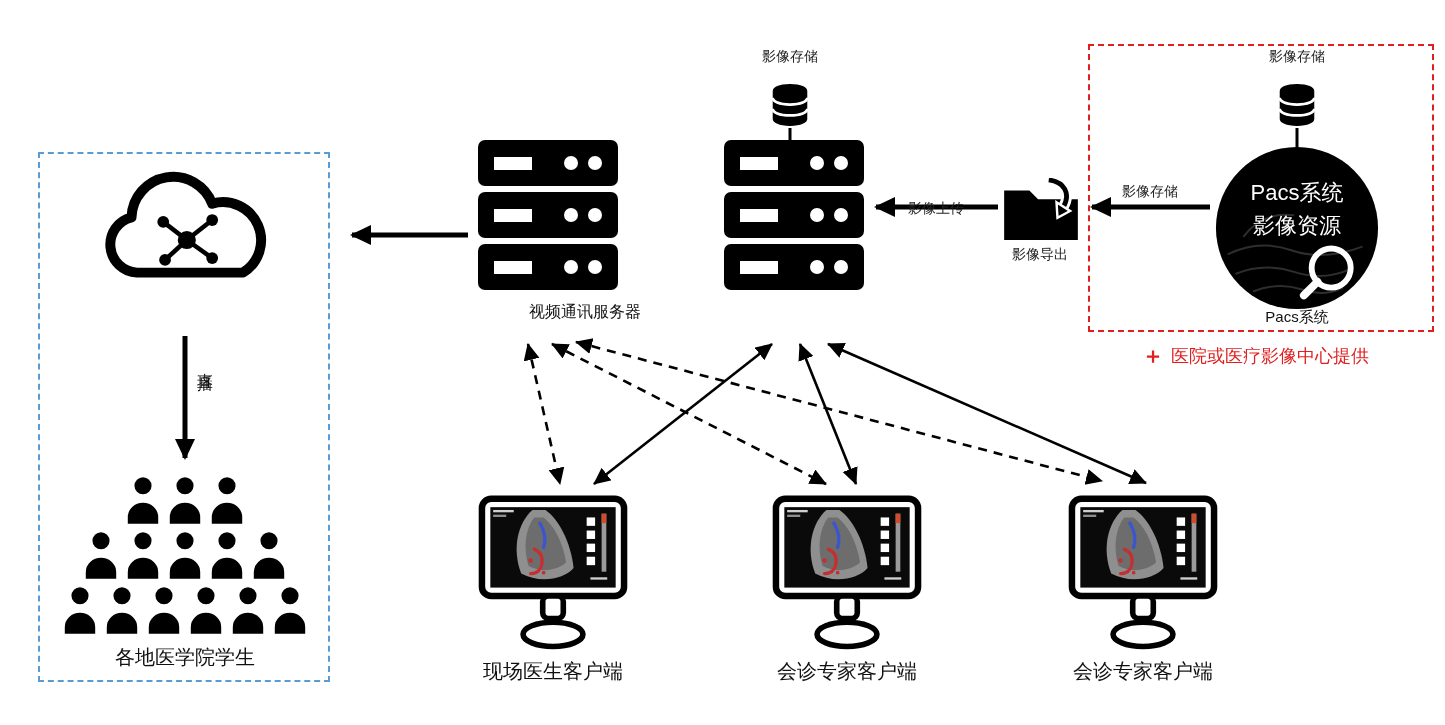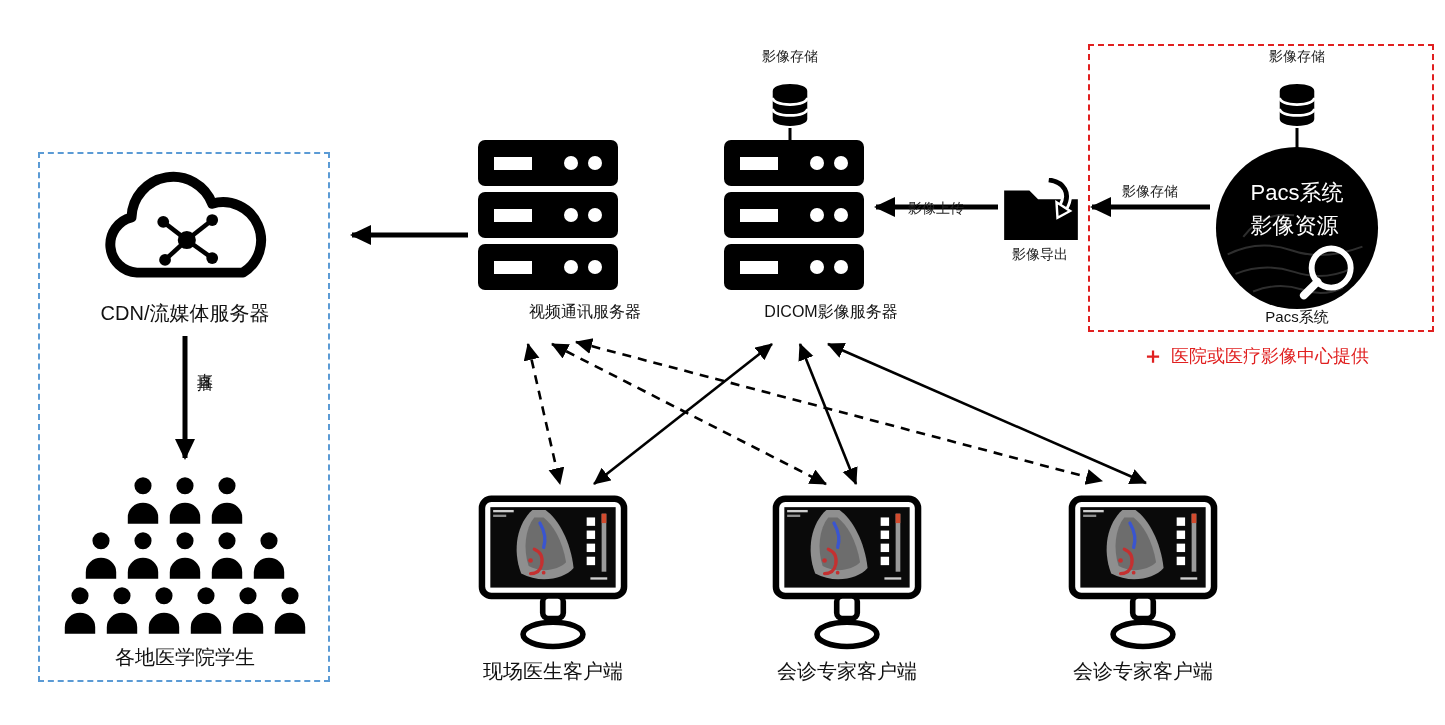--- a/index.html
+++ b/index.html
@@ -1,20 +1,20 @@
 <!DOCTYPE html>
 <html><head>
 <meta charset="utf-8">
 <style>
   * { margin:0; padding:0; box-sizing:border-box; }
   html,body { background:#ffffff; }
   .canvas { position:relative; width:1445px; height:725px; background:#fff;
             font-family:"Liberation Sans", sans-serif; color:#111; overflow:hidden; }
   .abs { position:absolute; }
-  .cl { transform:translateX(-50%); white-space:nowrap; text-align:left; }
+  .cl { transform:translateX(-50%); white-space:nowrap; text-align:center; }
   .lbl-lg { font-size:16px;margin-left:37px; }
   .lbl-md { font-size:20px; }
   .lbl-sm { font-size:14px; color:#222; }
   .dash-red  { position:absolute; left:1088px; top:44px;  width:346px; height:288px; border:2px dashed #e02020; z-index:0; }
   .dash-blue { position:absolute; left:38px;  top:152px; width:292px; height:530px; border:2px dashed #5b9bd5; z-index:0; }
   .overlay { position:absolute; left:0; top:0; z-index:1; pointer-events:none; }
   .node { position:absolute; z-index:2; }
   .pacs-circle-wrap { left:1214px; top:145px; width:166px; height:166px; }
   .pacs-text { position:absolute; left:1297px; top:176px; z-index:3; color:#fff;
                font-size:22px; line-height:1.5; }
@@ -164,21 +164,20 @@
   <div class="abs cl lbl-sm node" style="left:1150px; top:183px;">影像存储</div>
   <div class="abs cl lbl-sm node" style="left:936px; top:200px;">影像上传</div>
 
   <div class="abs cl lbl-sm node" style="left:790px; top:48px;">影像存储</div>
   <svg class="node" style="left:770px; top:82px;" width="40" height="46" viewBox="0 0 44 50">
       <use href="#sym-db"></use>
     </svg>
   <svg class="node" style="left:724px; top:140px;" width="140" height="150" viewBox="0 0 140 150">
       <use href="#sym-server"></use>
     </svg>
-  <div class="abs cl lbl-lg node" style="left:794px; top:302px;">DICOM影像服务器</div>
 
   <svg class="node" style="left:478px; top:140px;" width="140" height="150" viewBox="0 0 140 150">
       <use href="#sym-server"></use>
     </svg>
   <div class="abs cl lbl-lg node" style="left:548px; top:302px;">视频通讯服务器</div>
 
   <svg class="node" style="left:85px; top:162px;" width="200" height="136" viewBox="0 0 220 150">
     <path d="M57 122 A31 31 0 0 1 51 61 A46 46 0 0 1 140 46 A42 42 0 0 1 174 122 Z" fill="#fff" stroke="#000" stroke-width="11" stroke-linejoin="round" stroke-linecap="round"></path>
     <g>
       <g stroke="#000" stroke-width="5">
@@ -187,21 +186,20 @@
         <line x1="112" y1="86" x2="88" y2="108"></line>
         <line x1="112" y1="86" x2="140" y2="106"></line>
       </g>
       <circle cx="112" cy="86" r="10" fill="#000"></circle>
       <circle cx="86" cy="66" r="6.5" fill="#000"></circle>
       <circle cx="140" cy="64" r="6.5" fill="#000"></circle>
       <circle cx="88" cy="108" r="6.5" fill="#000"></circle>
       <circle cx="140" cy="106" r="6.5" fill="#000"></circle>
     </g>
   </svg>
-  <div class="abs cl lbl-md node" style="left:185px; top:300px;">CDN/流媒体服务器</div>
   <div class="live">直播</div>
 
   <svg class="people-svg" viewBox="0 0 270 166">
     <use href="#sym-person" x="74" y="0" width="38" height="48"></use>
     <use href="#sym-person" x="116" y="0" width="38" height="48"></use>
     <use href="#sym-person" x="158" y="0" width="38" height="48"></use>
     <use href="#sym-person" x="32" y="55" width="38" height="48"></use>
     <use href="#sym-person" x="74" y="55" width="38" height="48"></use>
     <use href="#sym-person" x="116" y="55" width="38" height="48"></use>
     <use href="#sym-person" x="158" y="55" width="38" height="48"></use>

